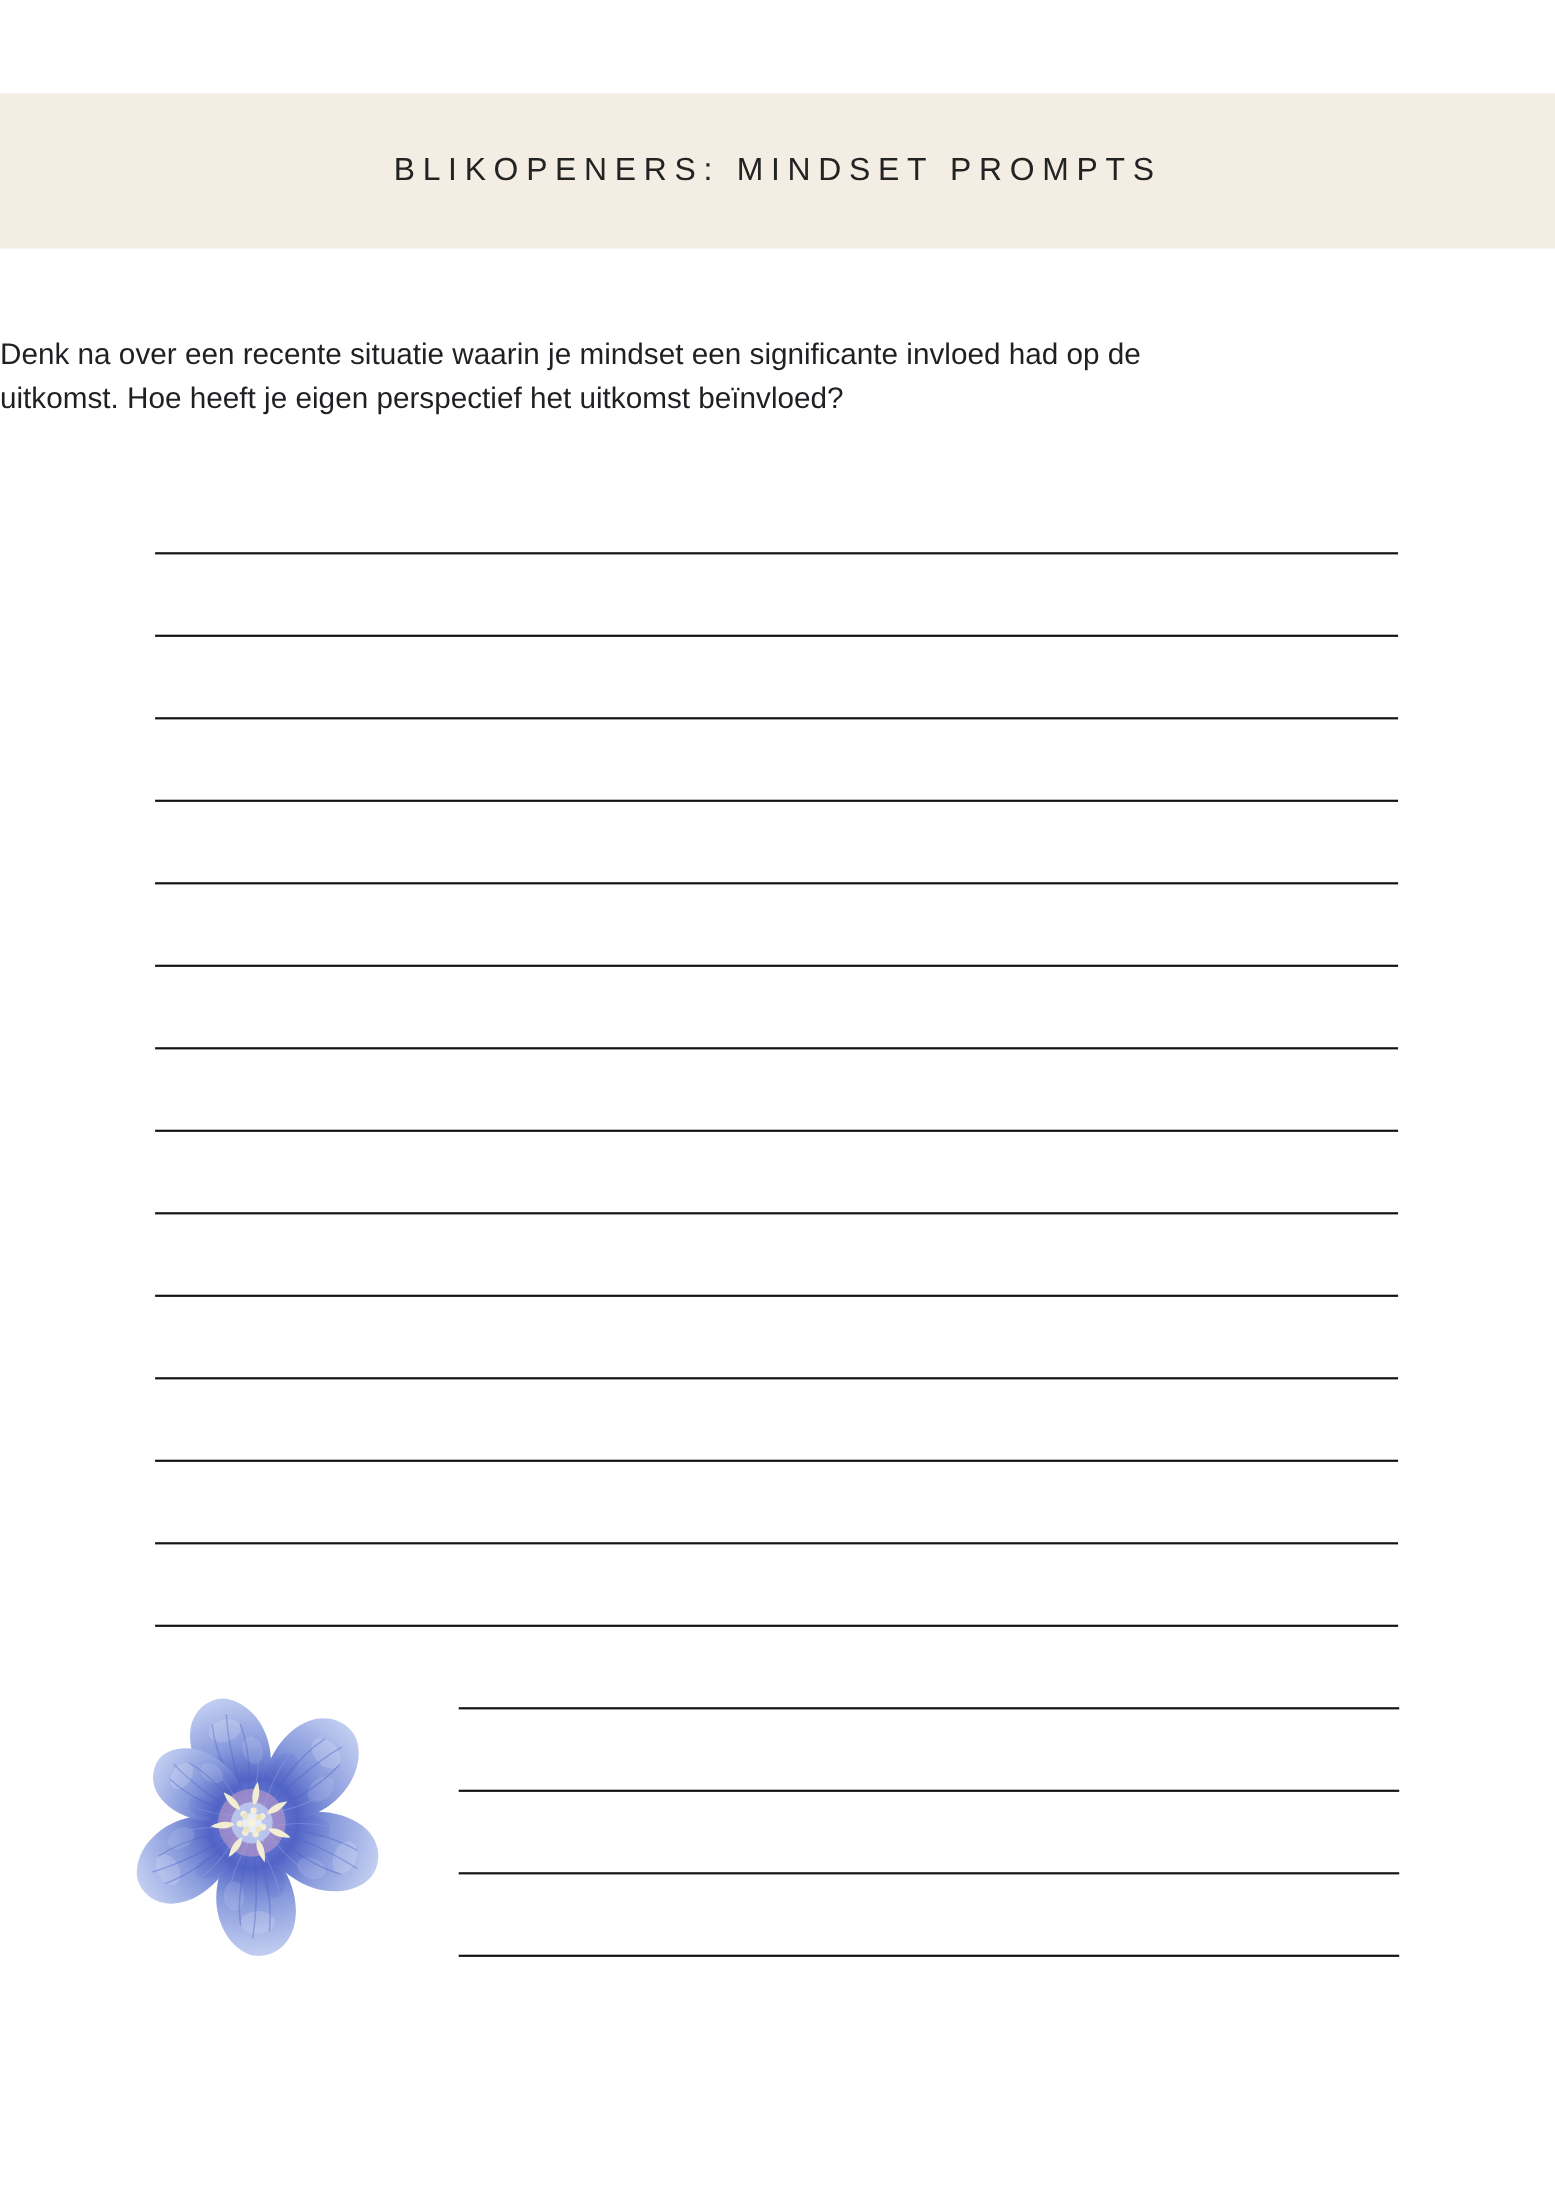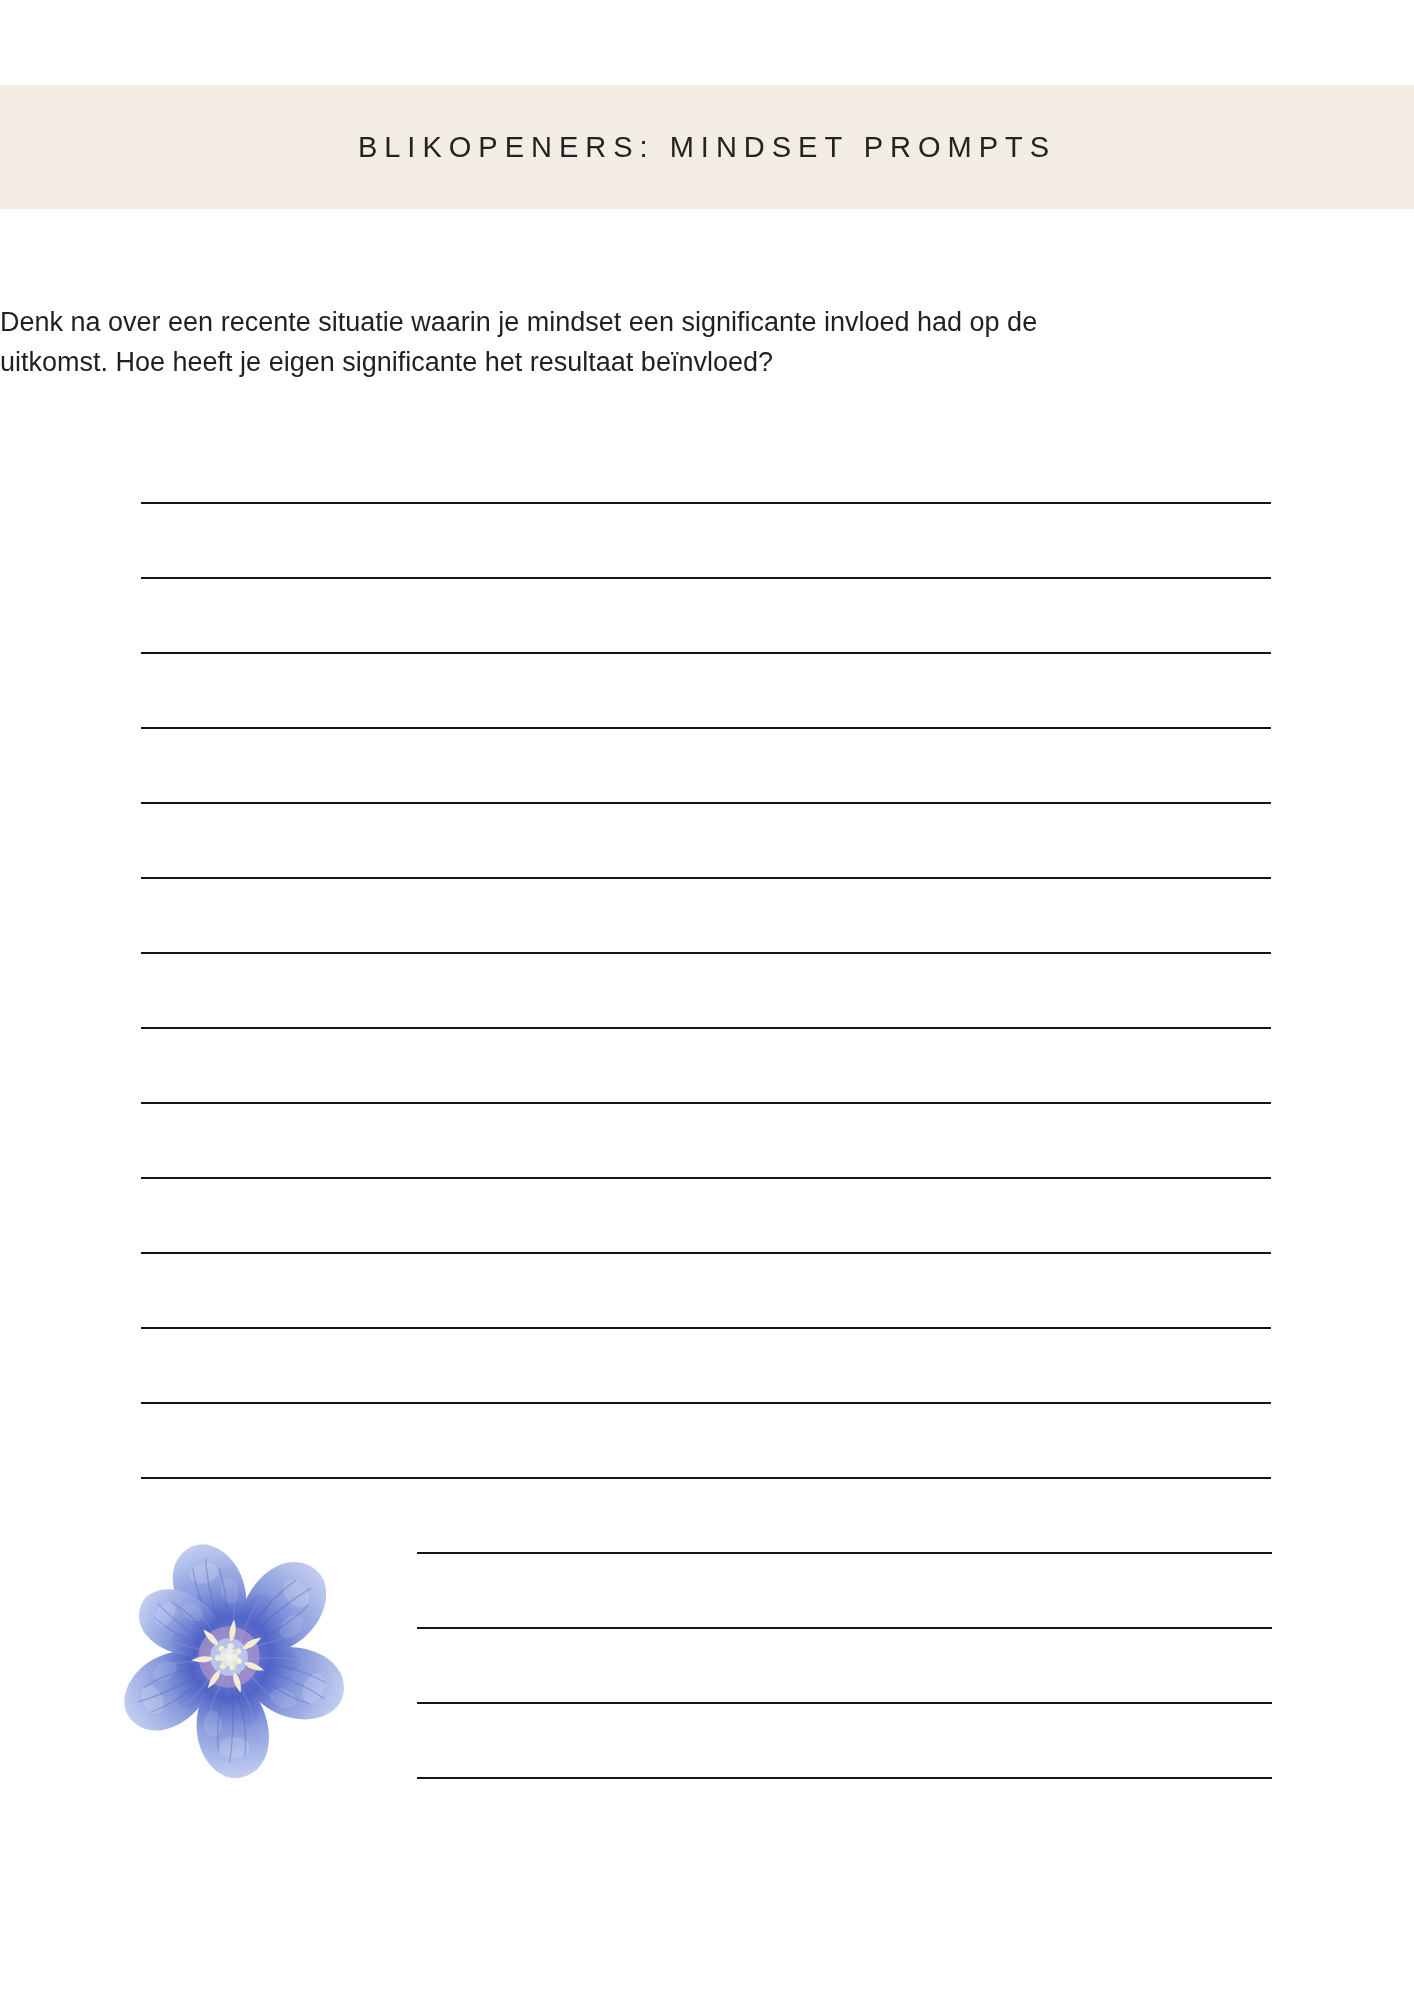--- a/index.html
+++ b/index.html
@@ -7,21 +7,21 @@
     position: relative;
     width: 1414px;
     height: 2000px;
     background: var(--page-bg, #ffffff);
     font-family: "Liberation Sans", sans-serif;
     overflow: hidden;
   }
   .banner {
     position: absolute;
     left: 0; right: 0;
-    top: 85px; height: 124px;
+    top: 85px; height: 141px;
     background: var(--band-bg, #f4ede4);
     display: flex;
     align-items: center;
     justify-content: center;
   }
   .title {
     margin: 0;
     font-family: "Liberation Sans", sans-serif;
     font-weight: 300;
     font-size: 29px;
@@ -56,21 +56,21 @@
 <body>
 
 <div class="page" style="--page-bg: #ffffff; --band-bg: #f4ede4; --title-color: #232323; --prompt-color: #1f2023; --line-color: #141414;">
 
   <div class="banner">
     <h1 class="title">BLIKOPENERS: MINDSET PROMPTS</h1>
   </div>
 
   <div class="prompt">
     <div>Denk na over een recente situatie waarin je mindset een significante invloed had op de</div>
-    <div>uitkomst. Hoe heeft je eigen significante het resultaat beïnvloed?</div>
+    <div>uitkomst. Hoe heeft je eigen perspectief het uitkomst beïnvloed?</div>
   </div>
 
   <div id="linesLong">
       <div class="wline" style="left: 141px; width: 1130px; top: 502px;"></div>
       <div class="wline" style="left: 141px; width: 1130px; top: 577px;"></div>
       <div class="wline" style="left: 141px; width: 1130px; top: 652px;"></div>
       <div class="wline" style="left: 141px; width: 1130px; top: 727px;"></div>
       <div class="wline" style="left: 141px; width: 1130px; top: 802px;"></div>
       <div class="wline" style="left: 141px; width: 1130px; top: 877px;"></div>
       <div class="wline" style="left: 141px; width: 1130px; top: 952px;"></div>

